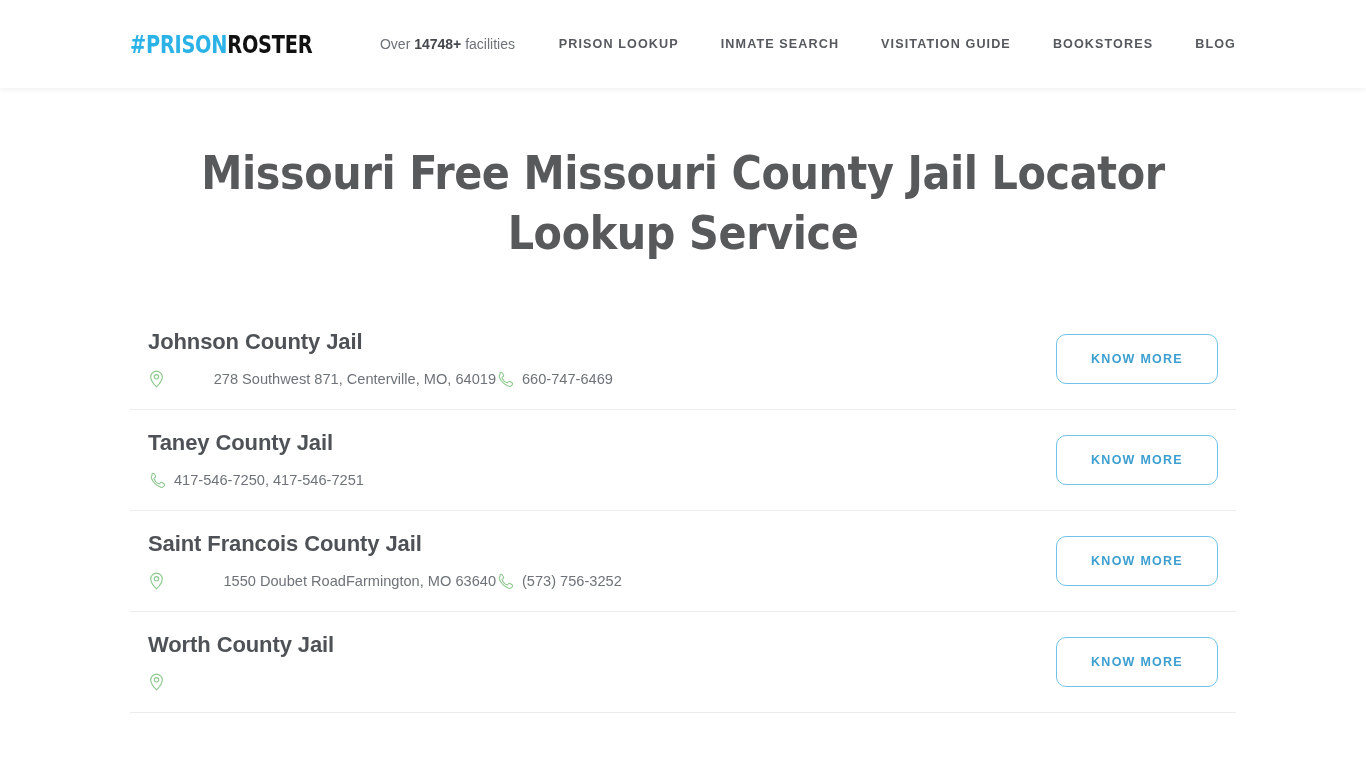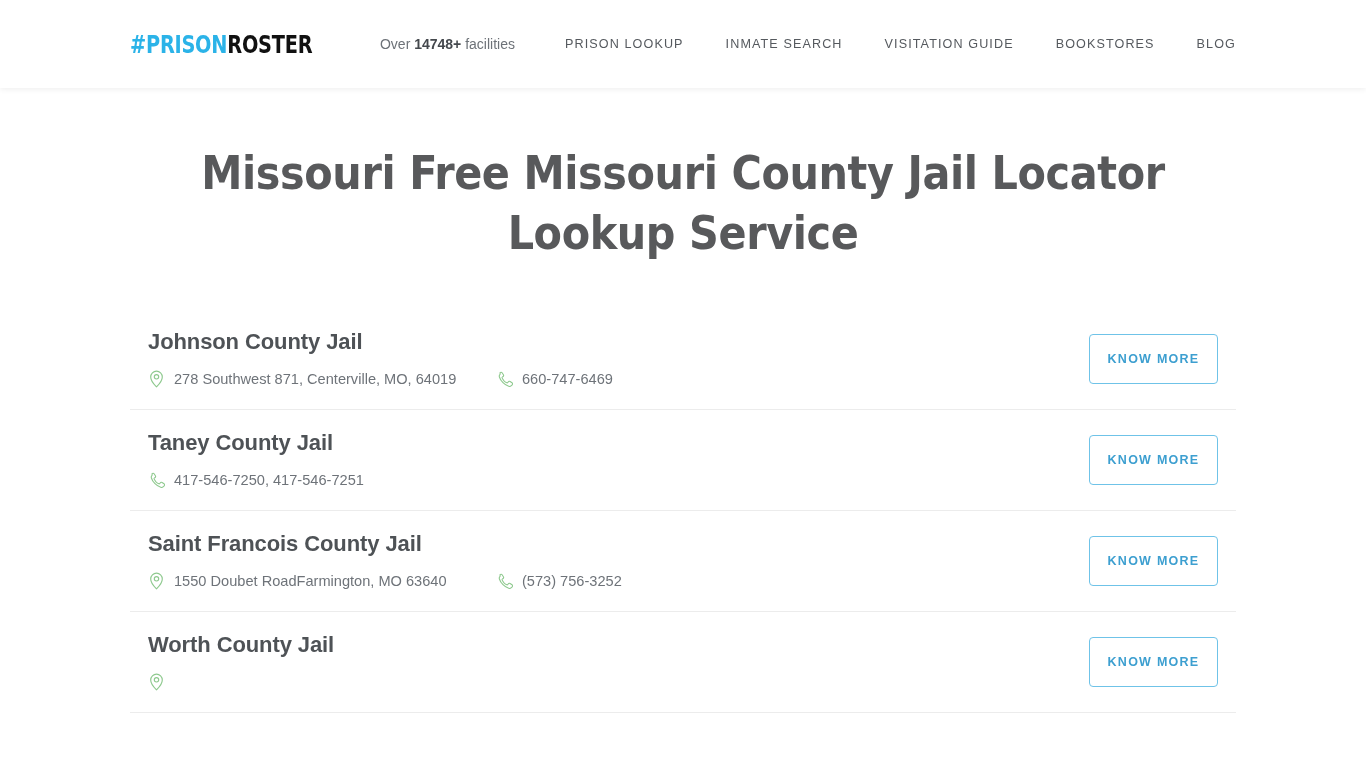--- a/index.html
+++ b/index.html
@@ -58,21 +58,21 @@
 
   .main-nav {
     margin-left: auto;
     display: flex;
     align-items: center;
     gap: 0px;
   }
   .nav-link {
     font-size: 12.6px;
     letter-spacing: 1.1px;
-    font-weight: 400;
+    font-weight: 700;
     color: #55595e;
     text-transform: uppercase;
     white-space: nowrap;
     padding: 6px 21px;
     cursor: pointer;
     text-decoration: none;
   }
   .nav-link:last-child { padding-right: 0; text-align: center; }
 
   
@@ -134,40 +134,40 @@
     align-items: center;
   }
 
   .meta-item {
     display: flex;
     align-items: center;
     font-size: 14.6px;
     color: #6e7379;
     white-space: nowrap;
   }
-  .meta-address { width: 348px; }
+  .meta-address { width: 348px; justify-content: space-between; }
 
   .meta-icon {
     display: inline-flex;
     align-items: center;
     justify-content: center;
     width: 17px;
     height: 18px;
     margin-right: 9px;
     flex: 0 0 auto;
     color: #8ec98e;
   }
 
   .know-more-btn {
     flex: 0 0 auto;
     margin-left: 24px;
-    width: 129px;
+    width: 162px;
     height: 50px;
     border: 1px solid #6fc3e8;
-    border-radius: 4px;
+    border-radius: 10px;
     background: #ffffff;
     color: #3d9fd0;
     font-size: 12.5px;
     font-weight: 700;
     letter-spacing: 1.25px;
     text-transform: uppercase;
     cursor: pointer;
     font-family: "Liberation Sans", sans-serif;
     display: flex;
     align-items: center;

